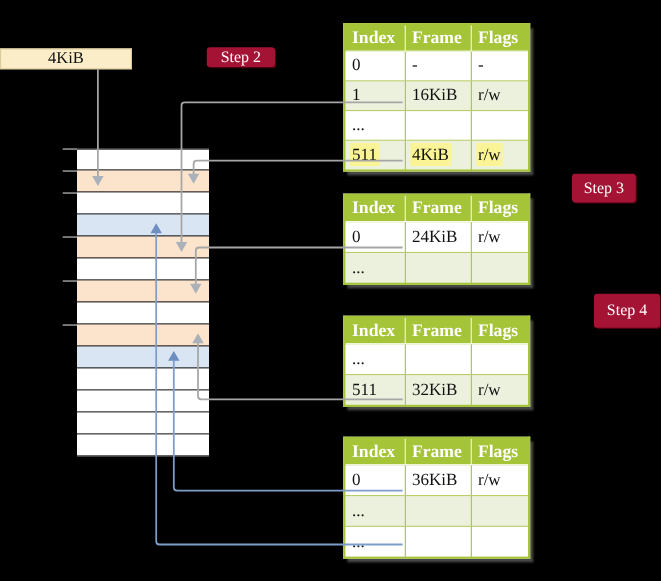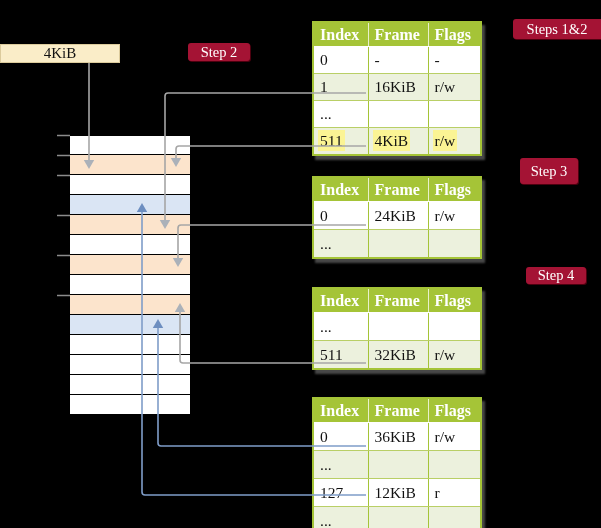--- a/index.html
+++ b/index.html
@@ -17,21 +17,21 @@
   
   .badge{
     position:absolute;background:#A41334;color:#fff;
     display:flex;align-items:center;justify-content:center;
     font-size:14.5px;border-radius:3px;box-shadow:1px 1px 0 #4d000f;
     padding:0 4px;box-sizing:border-box;
   }
   .badge.b0{left:188px;top:43px;width:62px;height:18px;}
   .badge.b12{left:513px;top:19px;width:88px;height:20px;border-top-right-radius:0;border-bottom-right-radius:0;}
   .badge.b3{left:520px;top:158px;width:58px;height:26px;}
-  .badge.b4{left:526px;top:267px;width:60px;height:17px;}
+  .badge.b4{left:540px;top:267px;width:60px;height:31px;}
   
   .stack{position:absolute;left:70px;top:135px;width:120px;}
   .srow{height:20px;box-sizing:border-box;border-bottom:1px solid #000;}
   .srow:first-child{border-top:1px solid #000;}
   .srow[data-fill="white"]{background:#FFFFFF;}
   .srow[data-fill="orange"]{background:#FCE4CC;}
   .srow[data-fill="blue"]{background:#DAE5F4;}
   
   .pt{
     position:absolute;left:312px;width:168px;border-collapse:collapse;
@@ -64,21 +64,20 @@
 </head>
 <body>
 
 <div id="canvas">
 
   <div class="kib-box">
     <span>4KiB</span>
   </div>
 
   <div class="badge b0">Step 2</div>
-  <div class="badge b12">Steps 1&amp;2</div>
   <div class="badge b3">Step 3</div>
   <div class="badge b4">Step 4</div>
 
   <div class="stack">
     <div class="srow" data-fill="white"></div>
     <div class="srow" data-fill="orange"></div>
     <div class="srow" data-fill="white"></div>
     <div class="srow" data-fill="blue"></div>
     <div class="srow" data-fill="orange"></div>
     <div class="srow" data-fill="white"></div>
@@ -199,25 +198,20 @@
     <tbody>
       <tr>
         <td>0</td>
         <td>36KiB</td>
         <td>r/w</td>
       </tr>
       <tr>
         <td>...</td>
         <td></td>
         <td></td>
-      </tr>
-      <tr>
-        <td>127</td>
-        <td>12KiB</td>
-        <td>r</td>
       </tr>
       <tr>
         <td>...</td>
         <td></td>
         <td></td>
       </tr>
     </tbody>
   </table>
 
   <svg id="overlay" width="601" height="528" viewBox="0 0 601 528">

